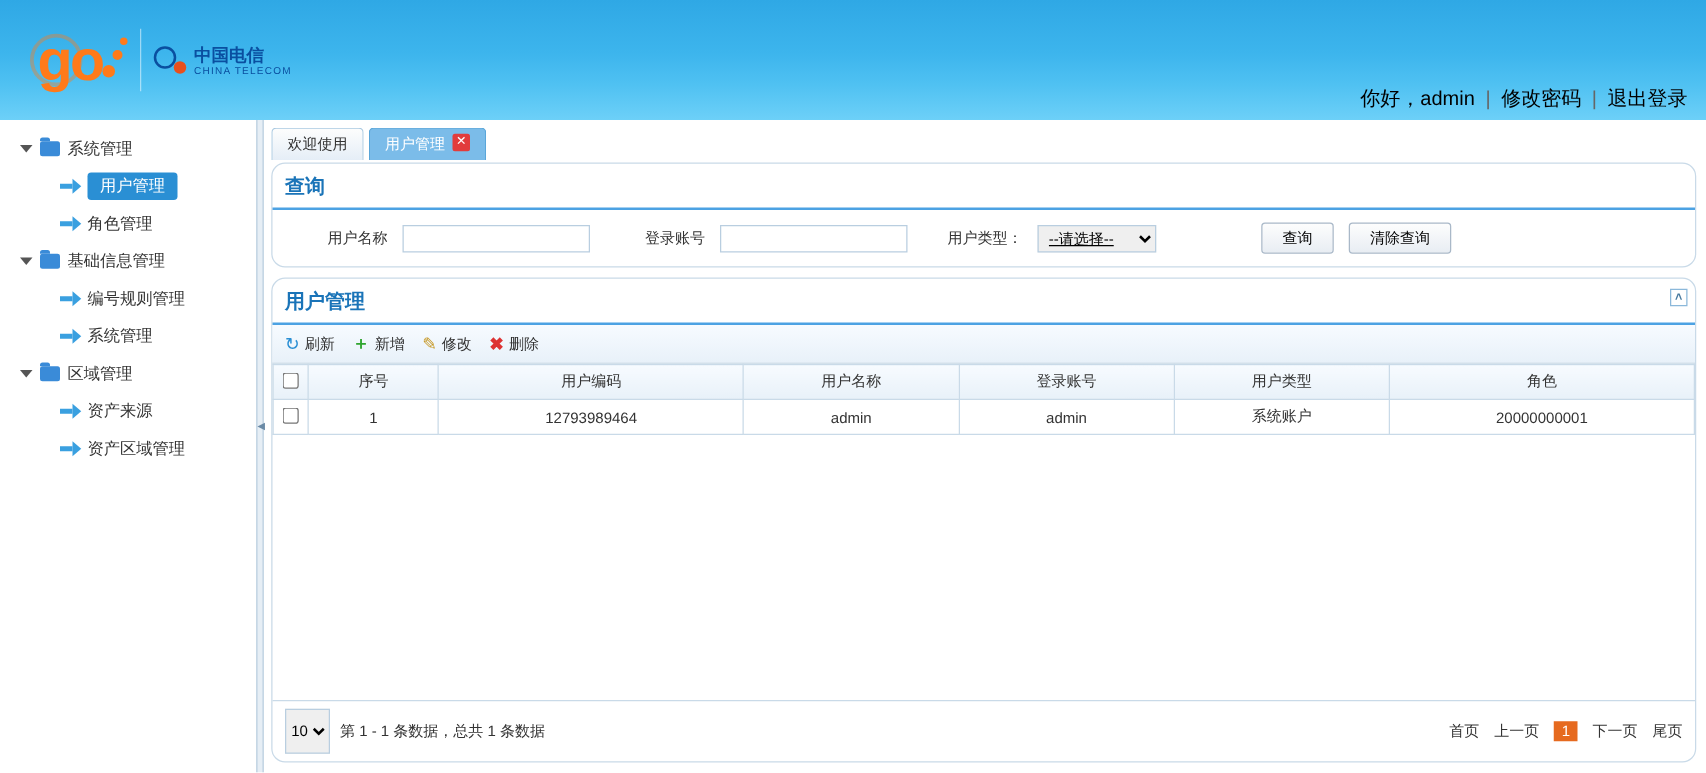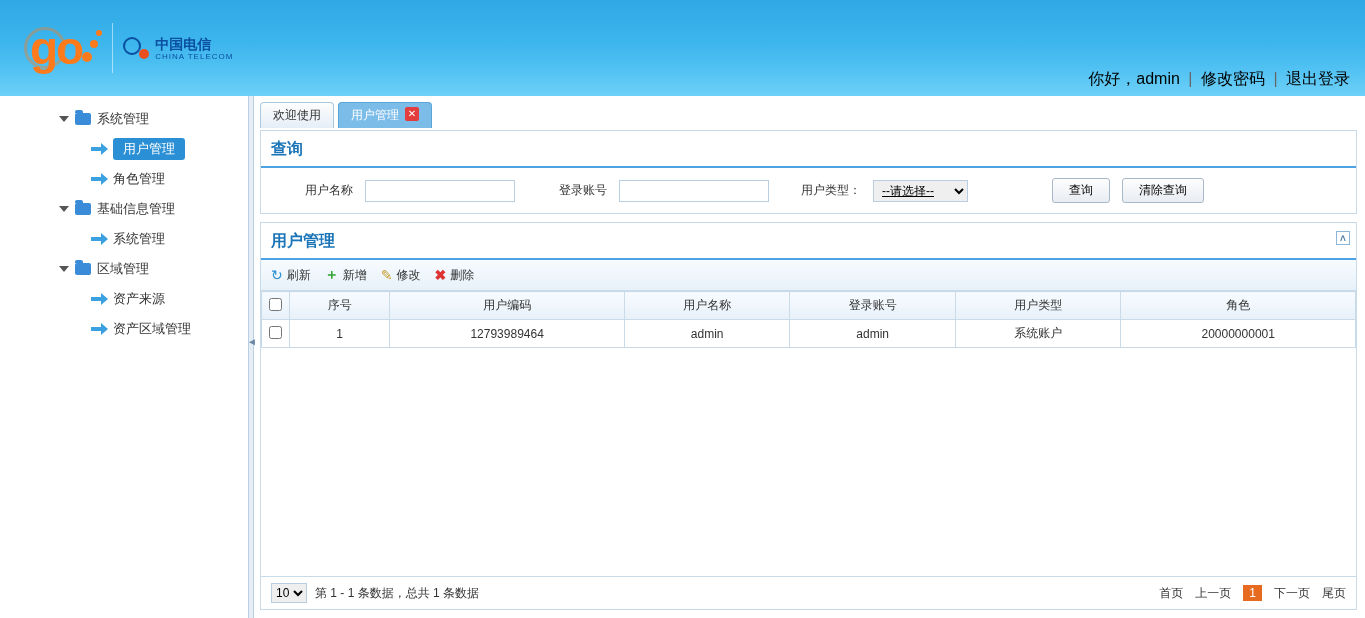--- a/index.html
+++ b/index.html
@@ -21,21 +21,21 @@
 .telecom-icon::before, .telecom-icon::after { content:""; position:absolute; border-radius:50%; }
 .telecom-icon::before { width:14px;height:14px;border:2px solid #0a4fa0;left:0;top:2px; background:transparent;}
 .telecom-icon::after { width:10px;height:10px;background:#e94f1c;right:0;bottom:2px;}
 .telecom-text { color:#0a4fa0; font-size:14px; font-weight:bold; }
 .telecom-sub { font-size:8px; color:#0a4fa0; letter-spacing:1px; display:block; margin-top:-2px;}
 .user-bar { position:absolute; right:15px; bottom:6px; color:#000; font-size:16px;margin-top:28px; }
 .user-bar a { color:#000; text-decoration:none; cursor:pointer; }
 .user-bar .sep { margin:0 4px; color:#666;}
 
 
-.main { display:flex; height: calc(100% - 96px); padding-left: 43px; }
+.main { display:flex; height: calc(100% - 96px); }
 .sidebar { width: 205px; background:#fff; padding-top:8px; }
 .tree-item { display:flex; align-items:center; height:30px; cursor:pointer; padding-left:16px; gap:6px;}
 .tree-item.sub { padding-left:48px; }
 .tree-item.selected span.lbl { background:#2a8fd4; color:#fff; border-radius:3px; padding:2px 10px; }
 .tree-toggle { width:0;height:0;border-left:5px solid transparent;border-right:5px solid transparent;border-top:6px solid #555; }
 .folder-icon { width:16px;height:12px;background:#3a8bd8;border-radius:2px; position:relative;}
 .folder-icon::before{content:"";position:absolute;width:8px;height:3px;background:#3a8bd8;top:-3px;left:0;border-radius:2px 2px 0 0;}
 .arrow-icon { width:16px;height:12px; position:relative;}
 .arrow-icon::before{content:"";position:absolute;width:10px;height:4px;background:#3aa0e0;top:4px;left:0;}
 .arrow-icon::after{content:"";position:absolute;width:0;height:0;border-top:6px solid transparent;border-bottom:6px solid transparent;border-left:7px solid #3aa0e0;right:-1px;top:0;}
@@ -46,21 +46,21 @@
 
 .content { flex:1; padding:6px 8px 0 6px; display:flex; flex-direction:column; }
 
 
 .tabs { display:flex; gap:4px; margin-bottom:2px;}
 .tab { border:1px solid #a9c8e0; border-bottom:none; border-radius:4px 4px 0 0; padding:4px 12px; background:linear-gradient(#fdfdfd,#e5eef7); font-size:12px; cursor:pointer; display:flex; align-items:flex-start; gap:6px;}
 .tab.active { background:#7bbce9; color:#fff; border-color:#5aa6d9;}
 .tab .close{ width:14px;height:14px;background:#e23c3c;color:#fff;border-radius:2px;display:flex;align-items:center;justify-content:center;font-size:10px;line-height:1;}
 
 
-.panel { border:1px solid #c9dae8; border-radius:0; margin-bottom:8px; background:#fff;}
+.panel { border:1px solid #c9dae8; border-radius:11px; margin-bottom:8px; background:#fff;}
 .panel-title { color:#1a74b8; font-size:16px; font-weight:bold; padding:8px 10px 6px; border-bottom:2px solid #4ca2e3; position:relative;}
 .collapse-toggle { position:absolute; right:6px; top:8px; width:14px;height:14px;border:1px solid #8bb8da;font-size:10px;display:flex;align-items:center;justify-content:center;color:#4a7ba0;cursor:pointer;}
 .search-row { display:flex; align-items:center; gap:12px; padding:10px 12px; }
 .field-label { width:80px; text-align:right; color:#333; }
 input.txt, select.sel { border:1px solid #b9cee0; height:22px; padding:0 4px; font-size:12px;text-decoration:underline; }
 input.txt { width:150px; }
 select.sel { width:95px; }
 .btn { border:1px solid #a9b8c8; background:linear-gradient(#fdfdfd,#e8edf3); border-radius:3px; padding:3px 16px; cursor:pointer; font-size:12px;}
 
 
@@ -76,21 +76,21 @@
 table.grid th, table.grid td { border:1px solid #c9dae8; padding:5px 6px; text-align:center; font-size:12px;}
 table.grid th { background:linear-gradient(#f7fbff,#e8f1f9); font-weight:normal;}
 table.grid td:first-child, table.grid th:first-child{ width:28px;}
 .chk{ width:13px;height:13px;}
 
 .grid-area{ flex:1; display:flex; flex-direction:column;}
 .grid-body{ flex:1;}
 
 
 .pager { display:flex; align-items:center; padding:6px 10px; border-top:1px solid #c9dae8; gap:8px; font-size:12px;}
-.pager select{ border:1px solid #b9cee0; height:20px; font-size:12px;}
+.pager select{ border:1px solid #b9cee0; height:36px; font-size:12px;}
 .pager .info{ color:#333;}
 .pager-right{ margin-left:auto; display:flex; align-items:center; gap:12px;}
 .pager-right a{ color:#333; text-decoration:none; cursor:pointer;}
 .page-num{ background:#e66a1f; color:#fff; padding:1px 6px;}
 </style>
 </head>
 <body>
 
 <div class="header">
   <div class="logo-area">
@@ -130,20 +130,24 @@
         <span class="lbl">用户管理</span>
       </div>
       <div class="tree-item sub">
         <span class="arrow-icon"></span>
         <span class="lbl">角色管理</span>
       </div>
       <div class="tree-item">
         <span class="tree-toggle"></span>
         <span class="folder-icon"></span>
         <span class="lbl">基础信息管理</span>
+      </div>
+      <div class="tree-item sub">
+        <span class="arrow-icon"></span>
+        <span class="lbl">编号规则管理</span>
       </div>
       <div class="tree-item sub">
         <span class="arrow-icon"></span>
         <span class="lbl">系统管理</span>
       </div>
       <div class="tree-item">
         <span class="tree-toggle"></span>
         <span class="folder-icon"></span>
         <span class="lbl">区域管理</span>
       </div>

